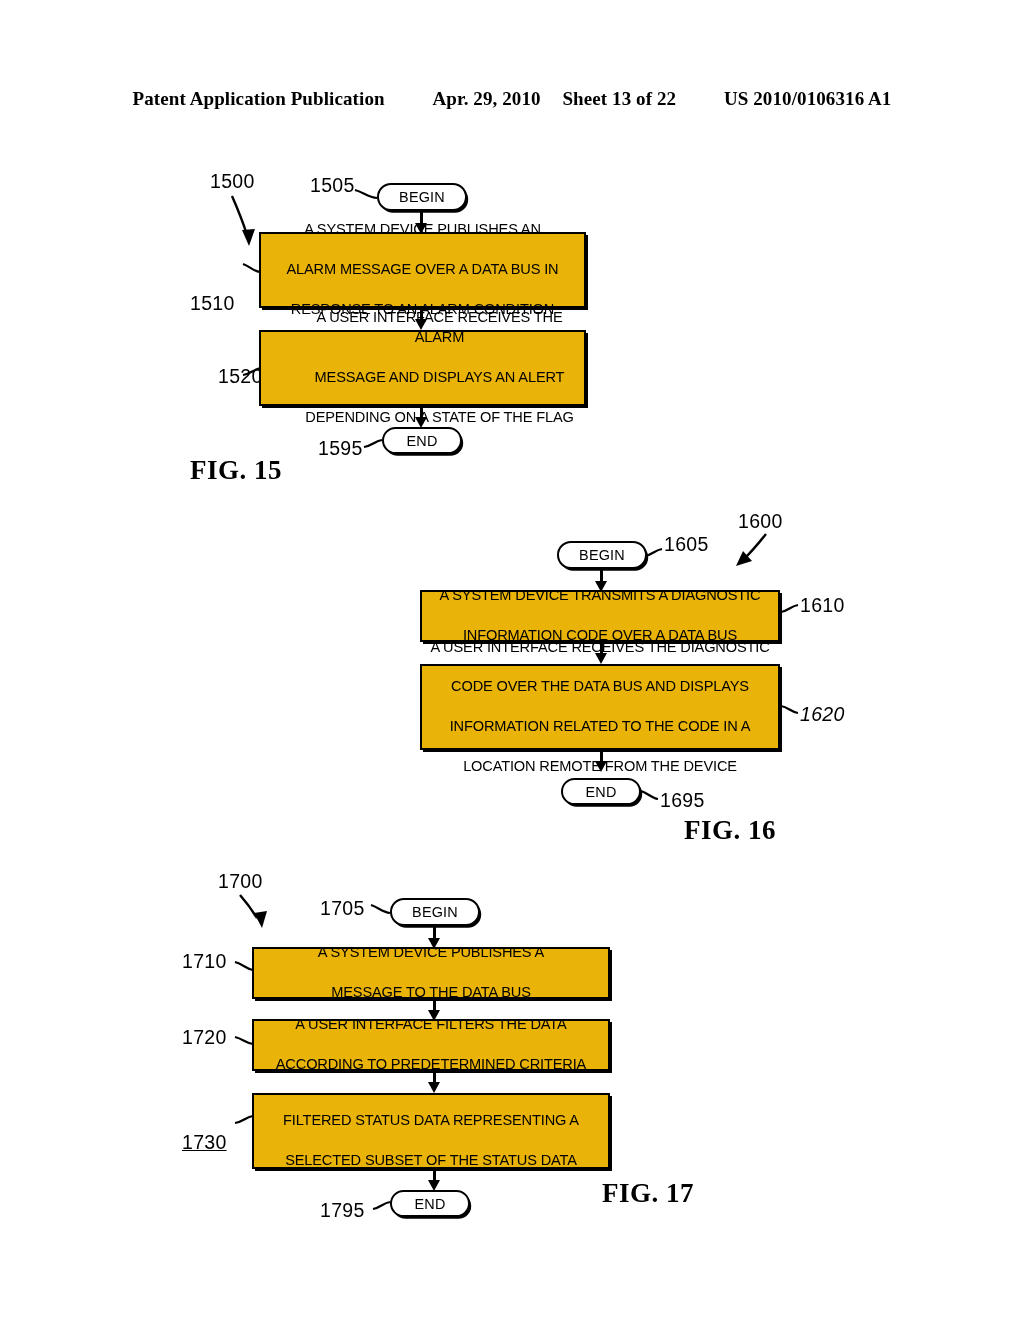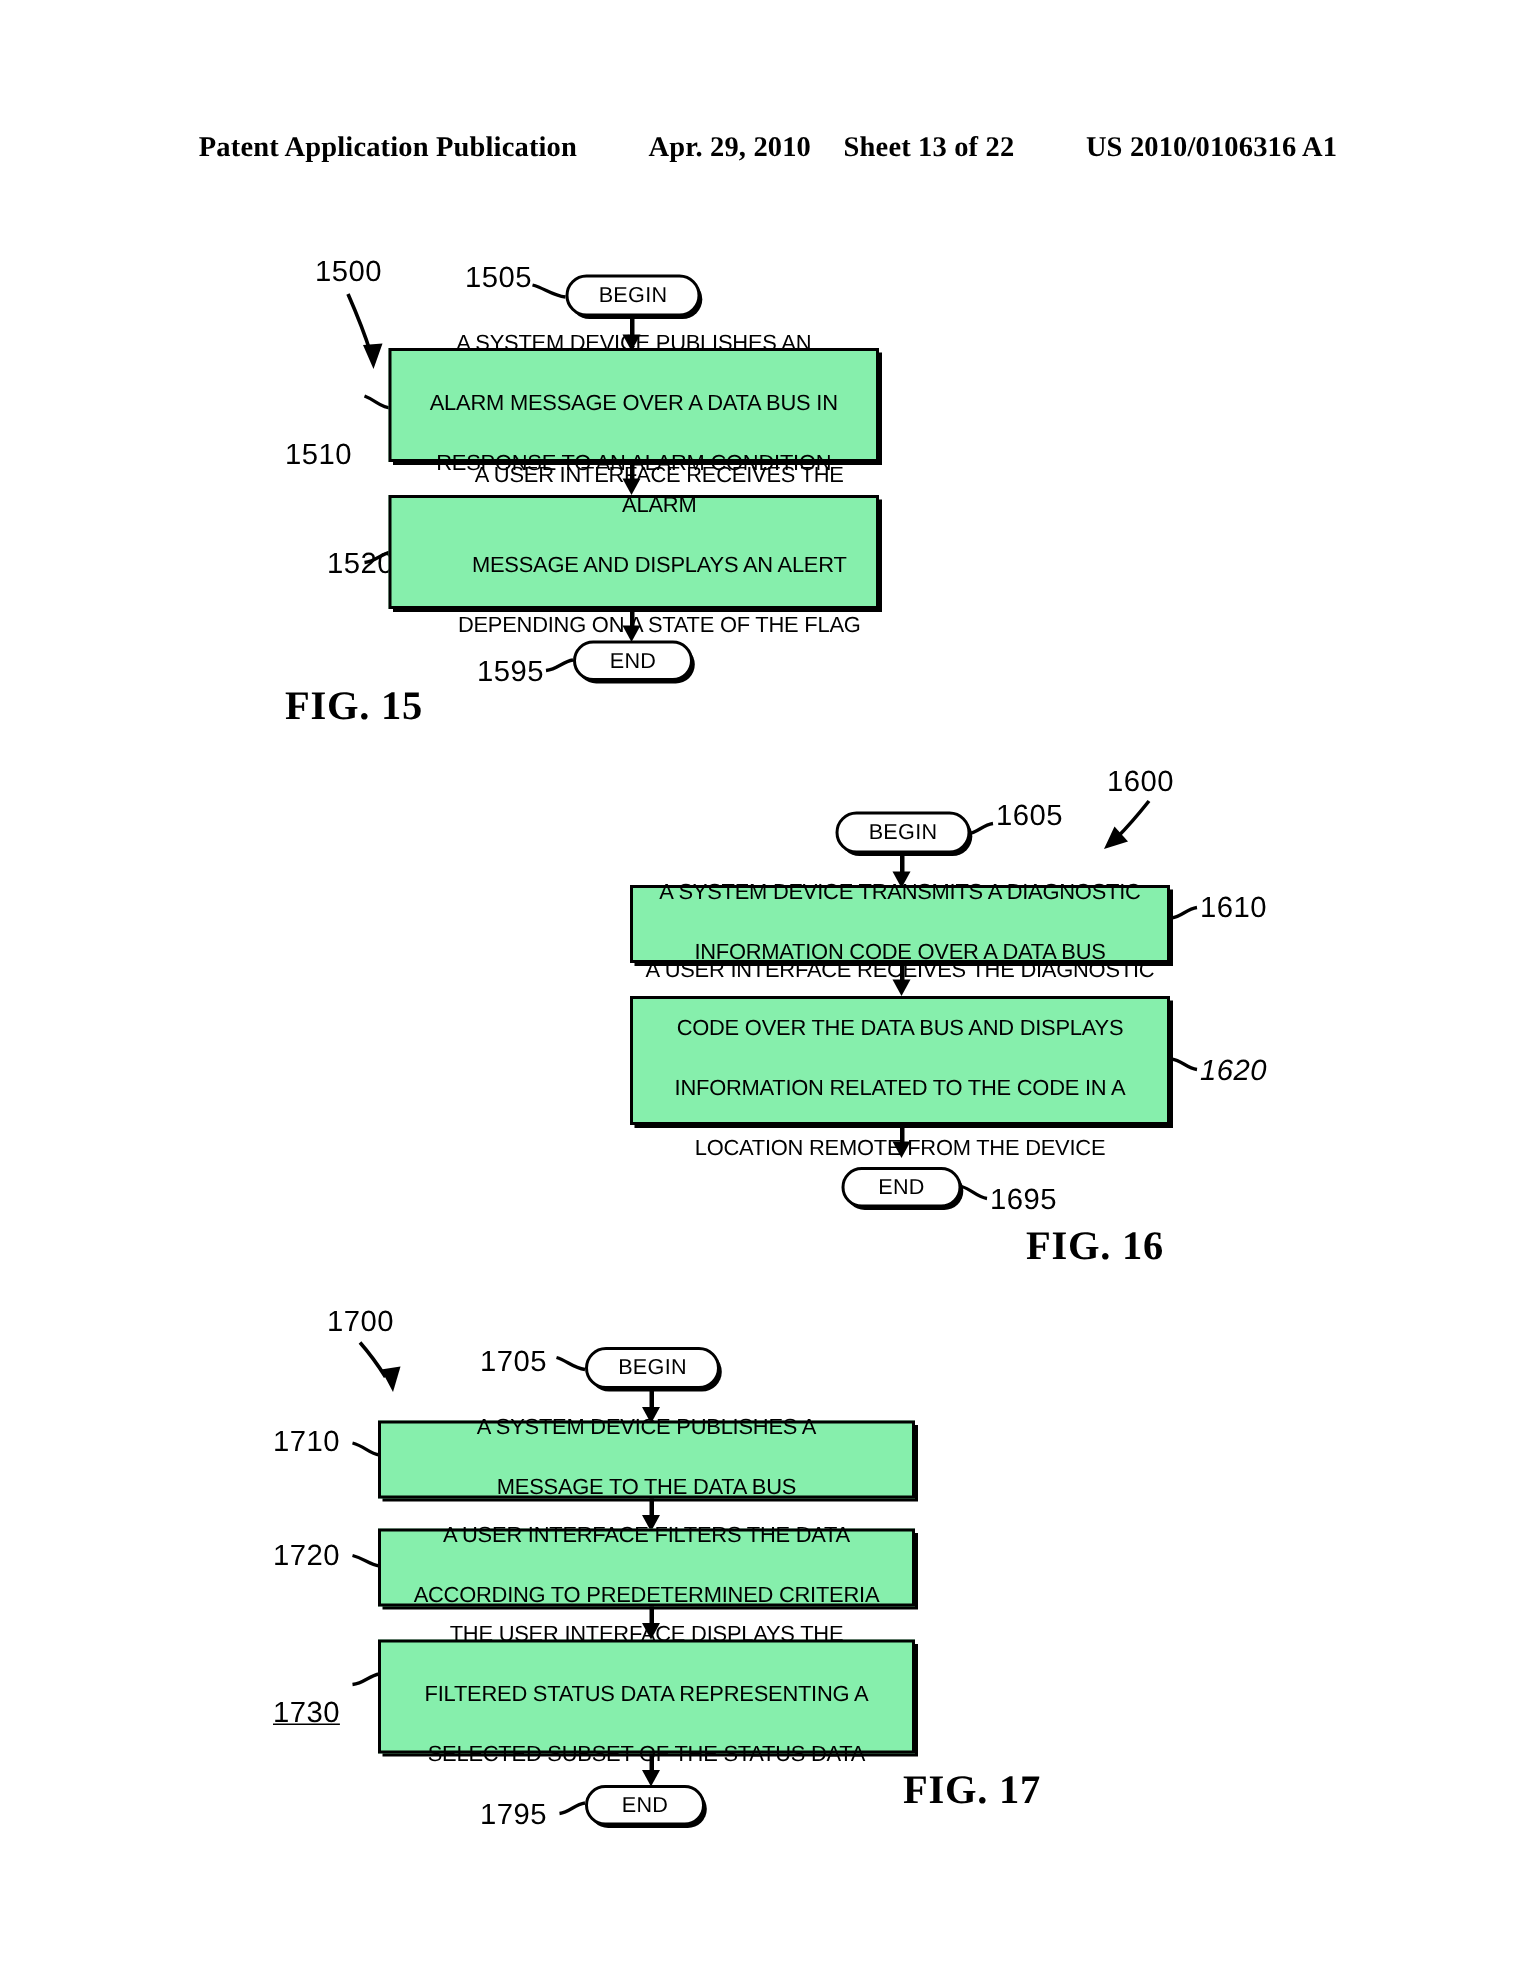--- a/index.html
+++ b/index.html
@@ -37,21 +37,21 @@
   
   .figure {
     position: absolute;
   }
 
   
   .pbox {
     position: absolute;
     box-sizing: border-box;
     border: 2.5px solid #000;
-    background: #86efac;
+    background: #eab308;
     display: flex;
     align-items: center;
     justify-content: center;
     text-align: center;
     font-size: 14.6px;
     line-height: 1.36;
     letter-spacing: -0.15px;
     padding: 2px 6px;
     box-shadow: 2.5px 2.5px 0 -0.5px #000;
   }
@@ -296,21 +296,21 @@
     </span>
   </div>
 
   <div class="vconn" style="left:433px; top:1071px; height:14px;"></div>
   <div class="vhead" style="left:428px; top:1082px;"></div>
 
   <div class="refnum" style="left:182px; top:1131px;text-decoration:underline;">1730</div>
 
   <div class="pbox" style="left:252px; top:1093px; width:358px; height:76px;">
     <span>
-      <span>THE USER INTERFACE DISPLAYS THE</span><br>
+      <br>
       <span>FILTERED STATUS DATA REPRESENTING A</span><br>
       <span>SELECTED SUBSET OF THE STATUS DATA</span>
     </span>
   </div>
 
   <div class="vconn" style="left:433px; top:1169px; height:14px;"></div>
   <div class="vhead" style="left:428px; top:1180px;"></div>
 
   <div class="refnum" style="left:320px; top:1199px;">1795</div>
 

